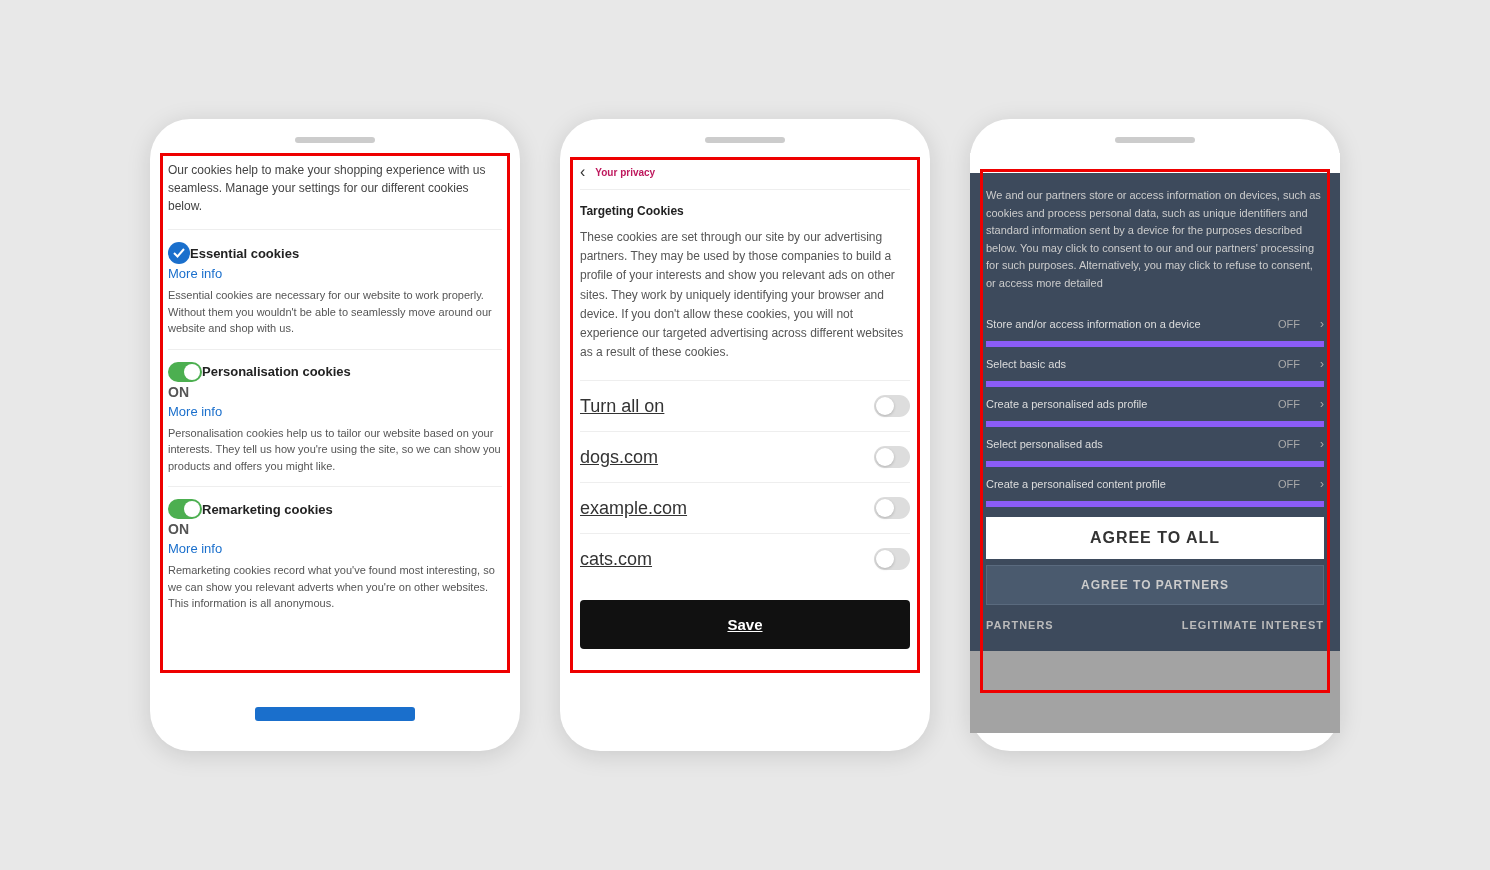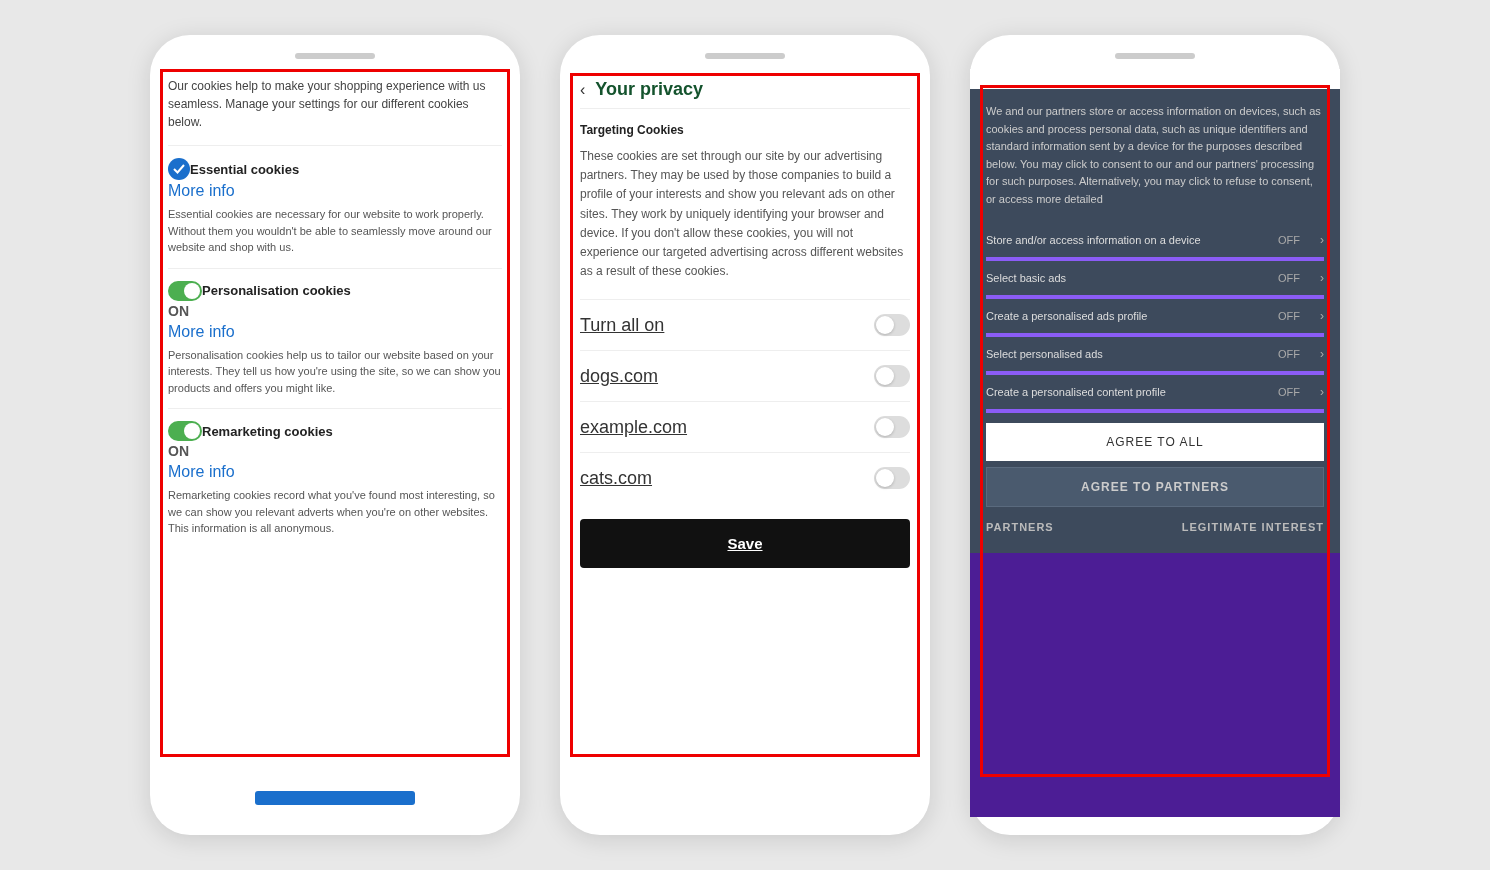--- a/index.html
+++ b/index.html
@@ -10,21 +10,21 @@
       height: 870px;
       display: flex;
       align-items: center;
       justify-content: center;
       gap: 40px;
     }
 
     
     .phone {
       width: 370px;
-      height: 800px;
+      height: 632px;
       background: #fff;
       border-radius: 40px;
       box-shadow: 0 4px 24px rgba(0,0,0,0.13);
       position: relative;
       display: flex;
       flex-direction: column;
       align-items: center;
       padding: 18px 0 18px 0;
     }
     .phone-notch {
@@ -70,21 +70,21 @@
       display: flex;
       align-items: center;
       margin-bottom: 2px;
     }
     .cookie-title {
       font-size: 13px;
       font-weight: bold;
       color: #222;
     }
     .more-info {
-      font-size: 16px;
+      font-size: 13px;
       color: #1a6fcc;
       margin-bottom: 6px;
     }
     .on-label {
       font-size: 14px;
       color: #555;
       font-weight: bold;
       margin-bottom: 4px;
     }
     .cookie-desc {
@@ -146,23 +146,23 @@
       gap: 10px;
       padding: 10px 0 8px;
       border-bottom: 1px solid #eee;
       margin-bottom: 14px;
     }
     .back-chevron {
       font-size: 16px;
       color: #333;
     }
     .back-title {
-      font-size: 18px;
-      font-weight: bold;
-      color: #14532d;
+      font-size: 10px;
+      font-weight: bold;
+      color: #be185d;
     }
     .targeting-title {
       font-size: 12px;
       font-weight: bold;
       color: #222;
       margin-bottom: 10px;
     }
     .targeting-desc {
       font-size: 12px;
       color: #555;
@@ -212,21 +212,21 @@
       margin-top: 16px;
       cursor: pointer;
       text-align: center;
       text-decoration: underline;
     }
 
     
     .phone3-inner {
       height: 100%;
       overflow-y: auto;
-      background: #4c1d95;
+      background: #a3a3a3;
     }
     .phone3-top {
       background: #fff;
       padding: 10px 14px 0;
     }
     .phone3-dark {
       background: #3d4a5c;
       margin: 0;
       padding: 14px 16px;
     }
@@ -234,21 +234,21 @@
       font-size: 11px;
       color: #ccc;
       line-height: 1.6;
       margin-bottom: 14px;
     }
     .consent-row {
       display: flex;
       align-items: center;
       justify-content: space-between;
       padding: 10px 0;
-      border-bottom: 4px solid #8b5cf6;
+      border-bottom: 6px solid #8b5cf6;
     }
     .consent-row-label {
       font-size: 11px;
       color: #ddd;
       flex: 1;
     }
     .consent-row-right {
       display: flex;
       align-items: center;
       gap: 20px;
@@ -260,22 +260,22 @@
     .chevron-right {
       font-size: 12px;
       color: #aaa;
     }
     .agree-all-btn {
       width: 100%;
       background: #fff;
       color: #333;
       border: none;
       padding: 12px;
-      font-size: 12px;
-      font-weight: normal;
+      font-size: 16px;
+      font-weight: bold;
       letter-spacing: 1px;
       cursor: pointer;
       margin: 10px 0 6px;
       text-align: center;
     }
     .agree-selected-btn {
       width: 100%;
       background: #4a5a6e;
       color: #ccc;
       border: 1px solid #5a6a7e;

